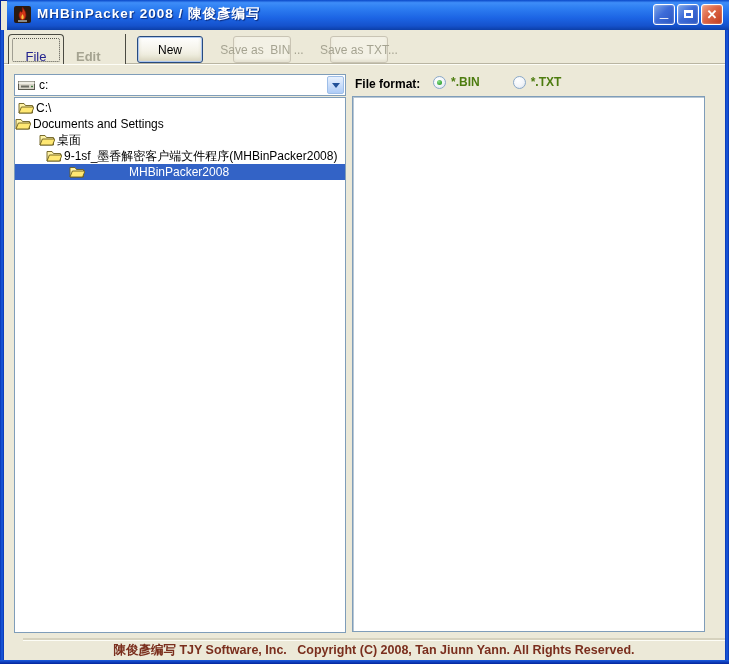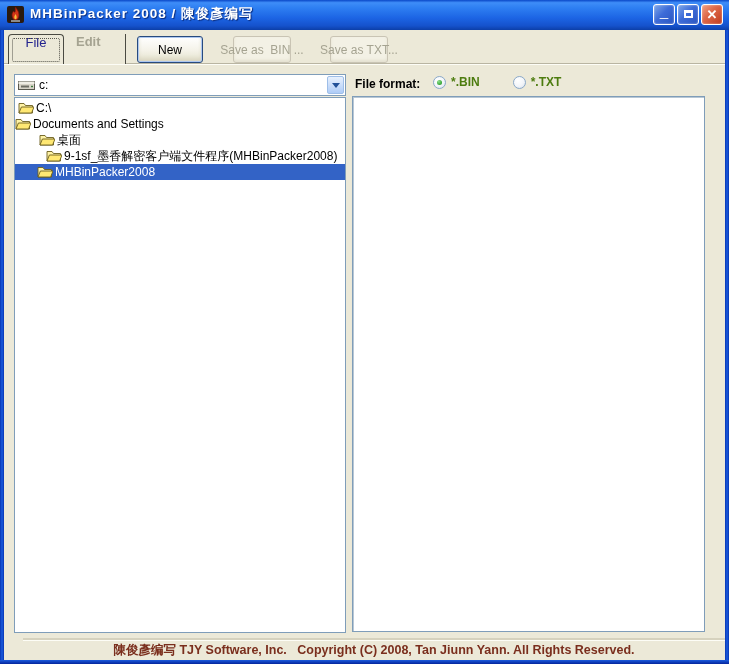--- a/index.html
+++ b/index.html
@@ -4,21 +4,21 @@
 <style>
   * { margin:0; padding:0; box-sizing:border-box; }
   html,body { width:729px; height:664px; font-family:"Liberation Sans", sans-serif; }
   .window {
     position:relative; width:729px; height:664px;
     background:#ECE9D8; overflow:hidden;
     box-shadow: inset 0 0 0 1px #04249C;
   }
   
   .titlebar {
-    position:absolute; top:0; left:0; right:0; height:30px;
+    position:absolute; top:0; left:7px; right:0; height:30px;
     background: linear-gradient(to bottom,#0A48C8 0%,#3E8DF8 9%,#2E7FF2 26%,#1C64E4 60%,#1552CC 86%,#0C3FA8 100%);
     display:flex; align-items:center; padding:0 6px 2px 7px;
   }
   .app-icon {
     width:17px; height:17px; margin-right:6px; position:relative;
     background:#2A1A10; border-radius:2px; flex:none;
   }
   .app-icon svg { position:absolute; left:1px; top:0; }
   .title-text {
     color:#fff; font-weight:bold; font-size:13.5px; letter-spacing:1px;
@@ -48,21 +48,21 @@
   .frame-bottom { position:absolute; left:0; right:0; bottom:0; height:4px;
     background:linear-gradient(to bottom,#1B5CDE,#04249C); z-index:5; }
   
   .client { position:absolute; left:4px; top:30px; right:4px; bottom:4px; background:#ECE9D8; }
 
   
   .tab-baseline { position:absolute; left:0; right:0; top:33px; height:2px;
     border-top:1px solid #B9B5A2; border-bottom:1px solid #FDFDF6; }
   .tab {
     position:absolute; top:4px; height:30px; background:#ECE9D8;
-    font-size:13px; display:flex; align-items:flex-start; justify-content:center;
+    font-size:13px; display:flex; align-items:flex-end; justify-content:center;
     z-index:2;
   }
   .tab.active {
     left:4px; width:56px;
     border:1px solid #4A4A42; border-bottom:none; border-radius:4px 4px 0 0;
     color:#23238E; font-weight:normal;
   }
   .tab.active .focus-rect {
     position:absolute; left:3px; top:3px; right:3px; bottom:2px;
     border:1px dotted #55554C; border-radius:2px;
@@ -242,21 +242,21 @@
       </div>
         <div class="tree-row" style="padding-left: 31px;">
         <span class="folder-icon">
           <svg width="16" height="14" viewBox="0 0 16 14">
             <path d="M1 2.5 L6 2.5 L7.5 4.5 L14.5 4.5 L14.5 12 L1 12 Z" fill="#FFF3A6" stroke="#6B5D1E" stroke-width="0.9"></path>
             <path d="M1 12 L3.4 6 L16 6 L13.6 12 Z" fill="#FFE873" stroke="#6B5D1E" stroke-width="0.9"></path>
           </svg>
         </span>
         <span>9-1sf_墨香解密客户端文件程序(MHBinPacker2008)</span>
       </div>
-        <div class="tree-row selected" style="padding-left: 22px;">
+        <div class="tree-row selected" style="padding-left: 54px; gap: 42px;">
         <span class="folder-icon">
           <svg width="16" height="14" viewBox="0 0 16 14">
             <path d="M1 2.5 L6 2.5 L7.5 4.5 L14.5 4.5 L14.5 12 L1 12 Z" fill="#FFF3A6" stroke="#6B5D1E" stroke-width="0.9"></path>
             <path d="M1 12 L3.4 6 L16 6 L13.6 12 Z" fill="#FFE873" stroke="#6B5D1E" stroke-width="0.9"></path>
           </svg>
         </span>
         <span>MHBinPacker2008</span>
       </div>
       </div>
 

